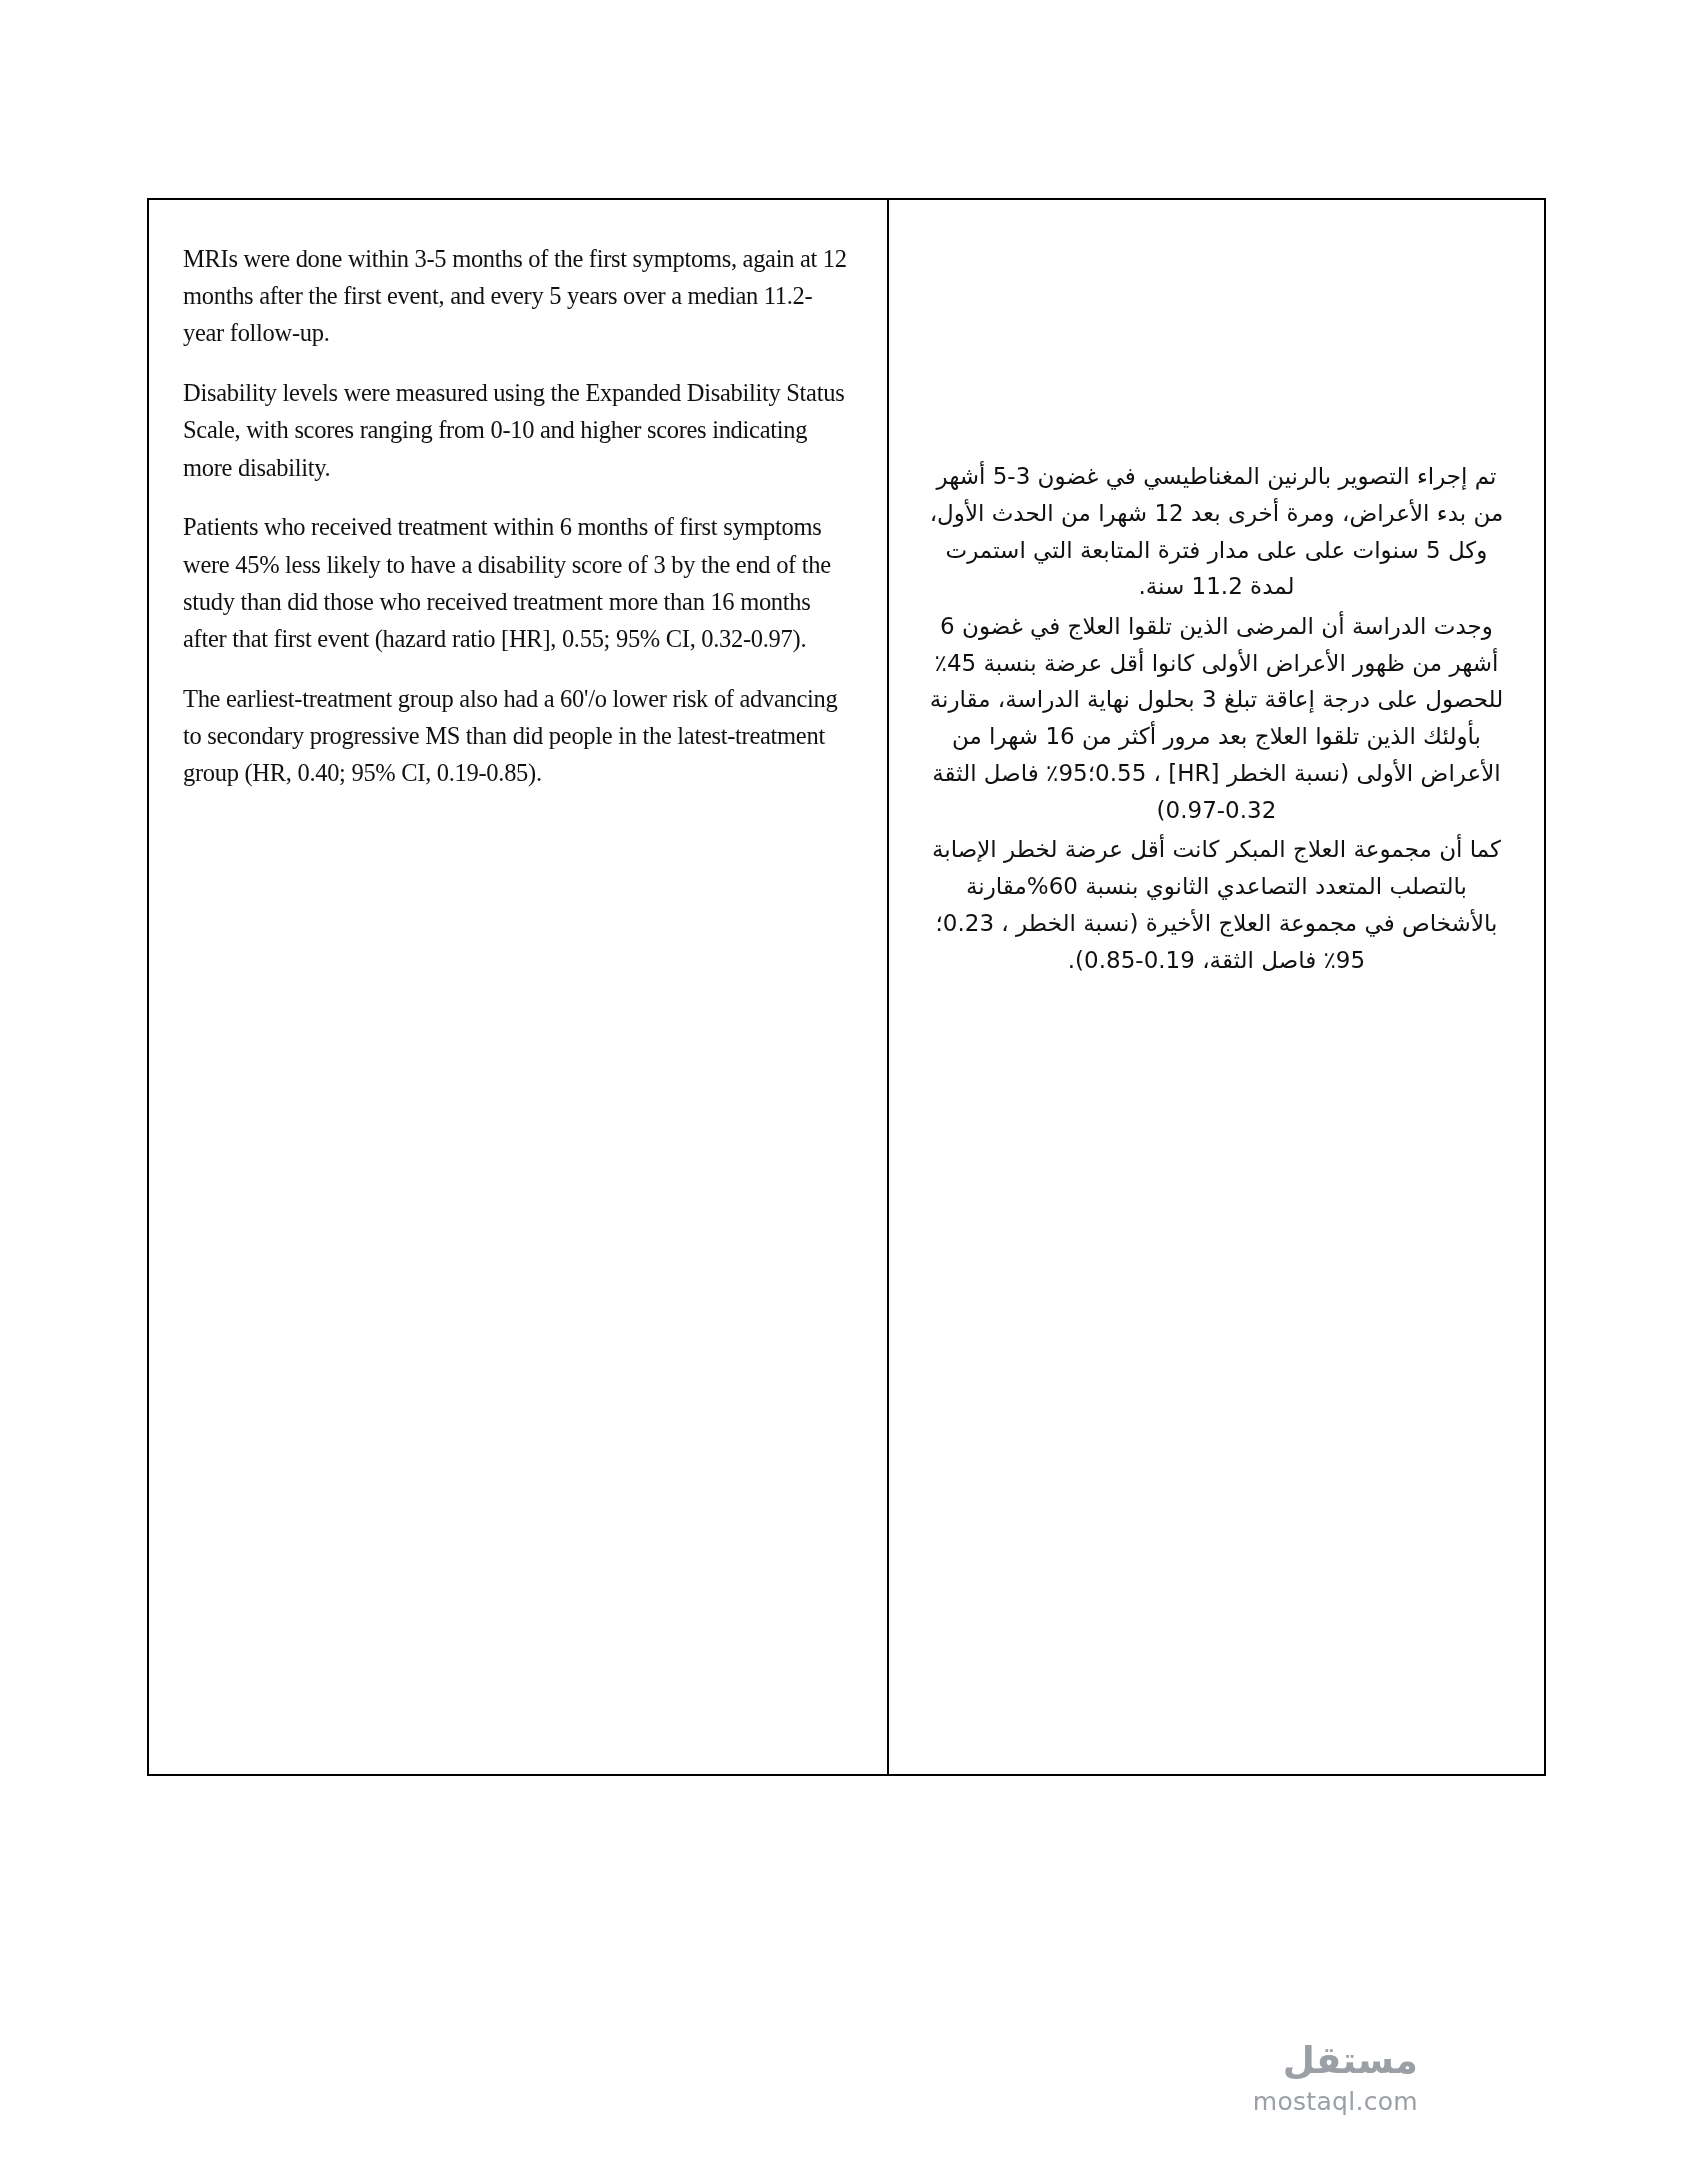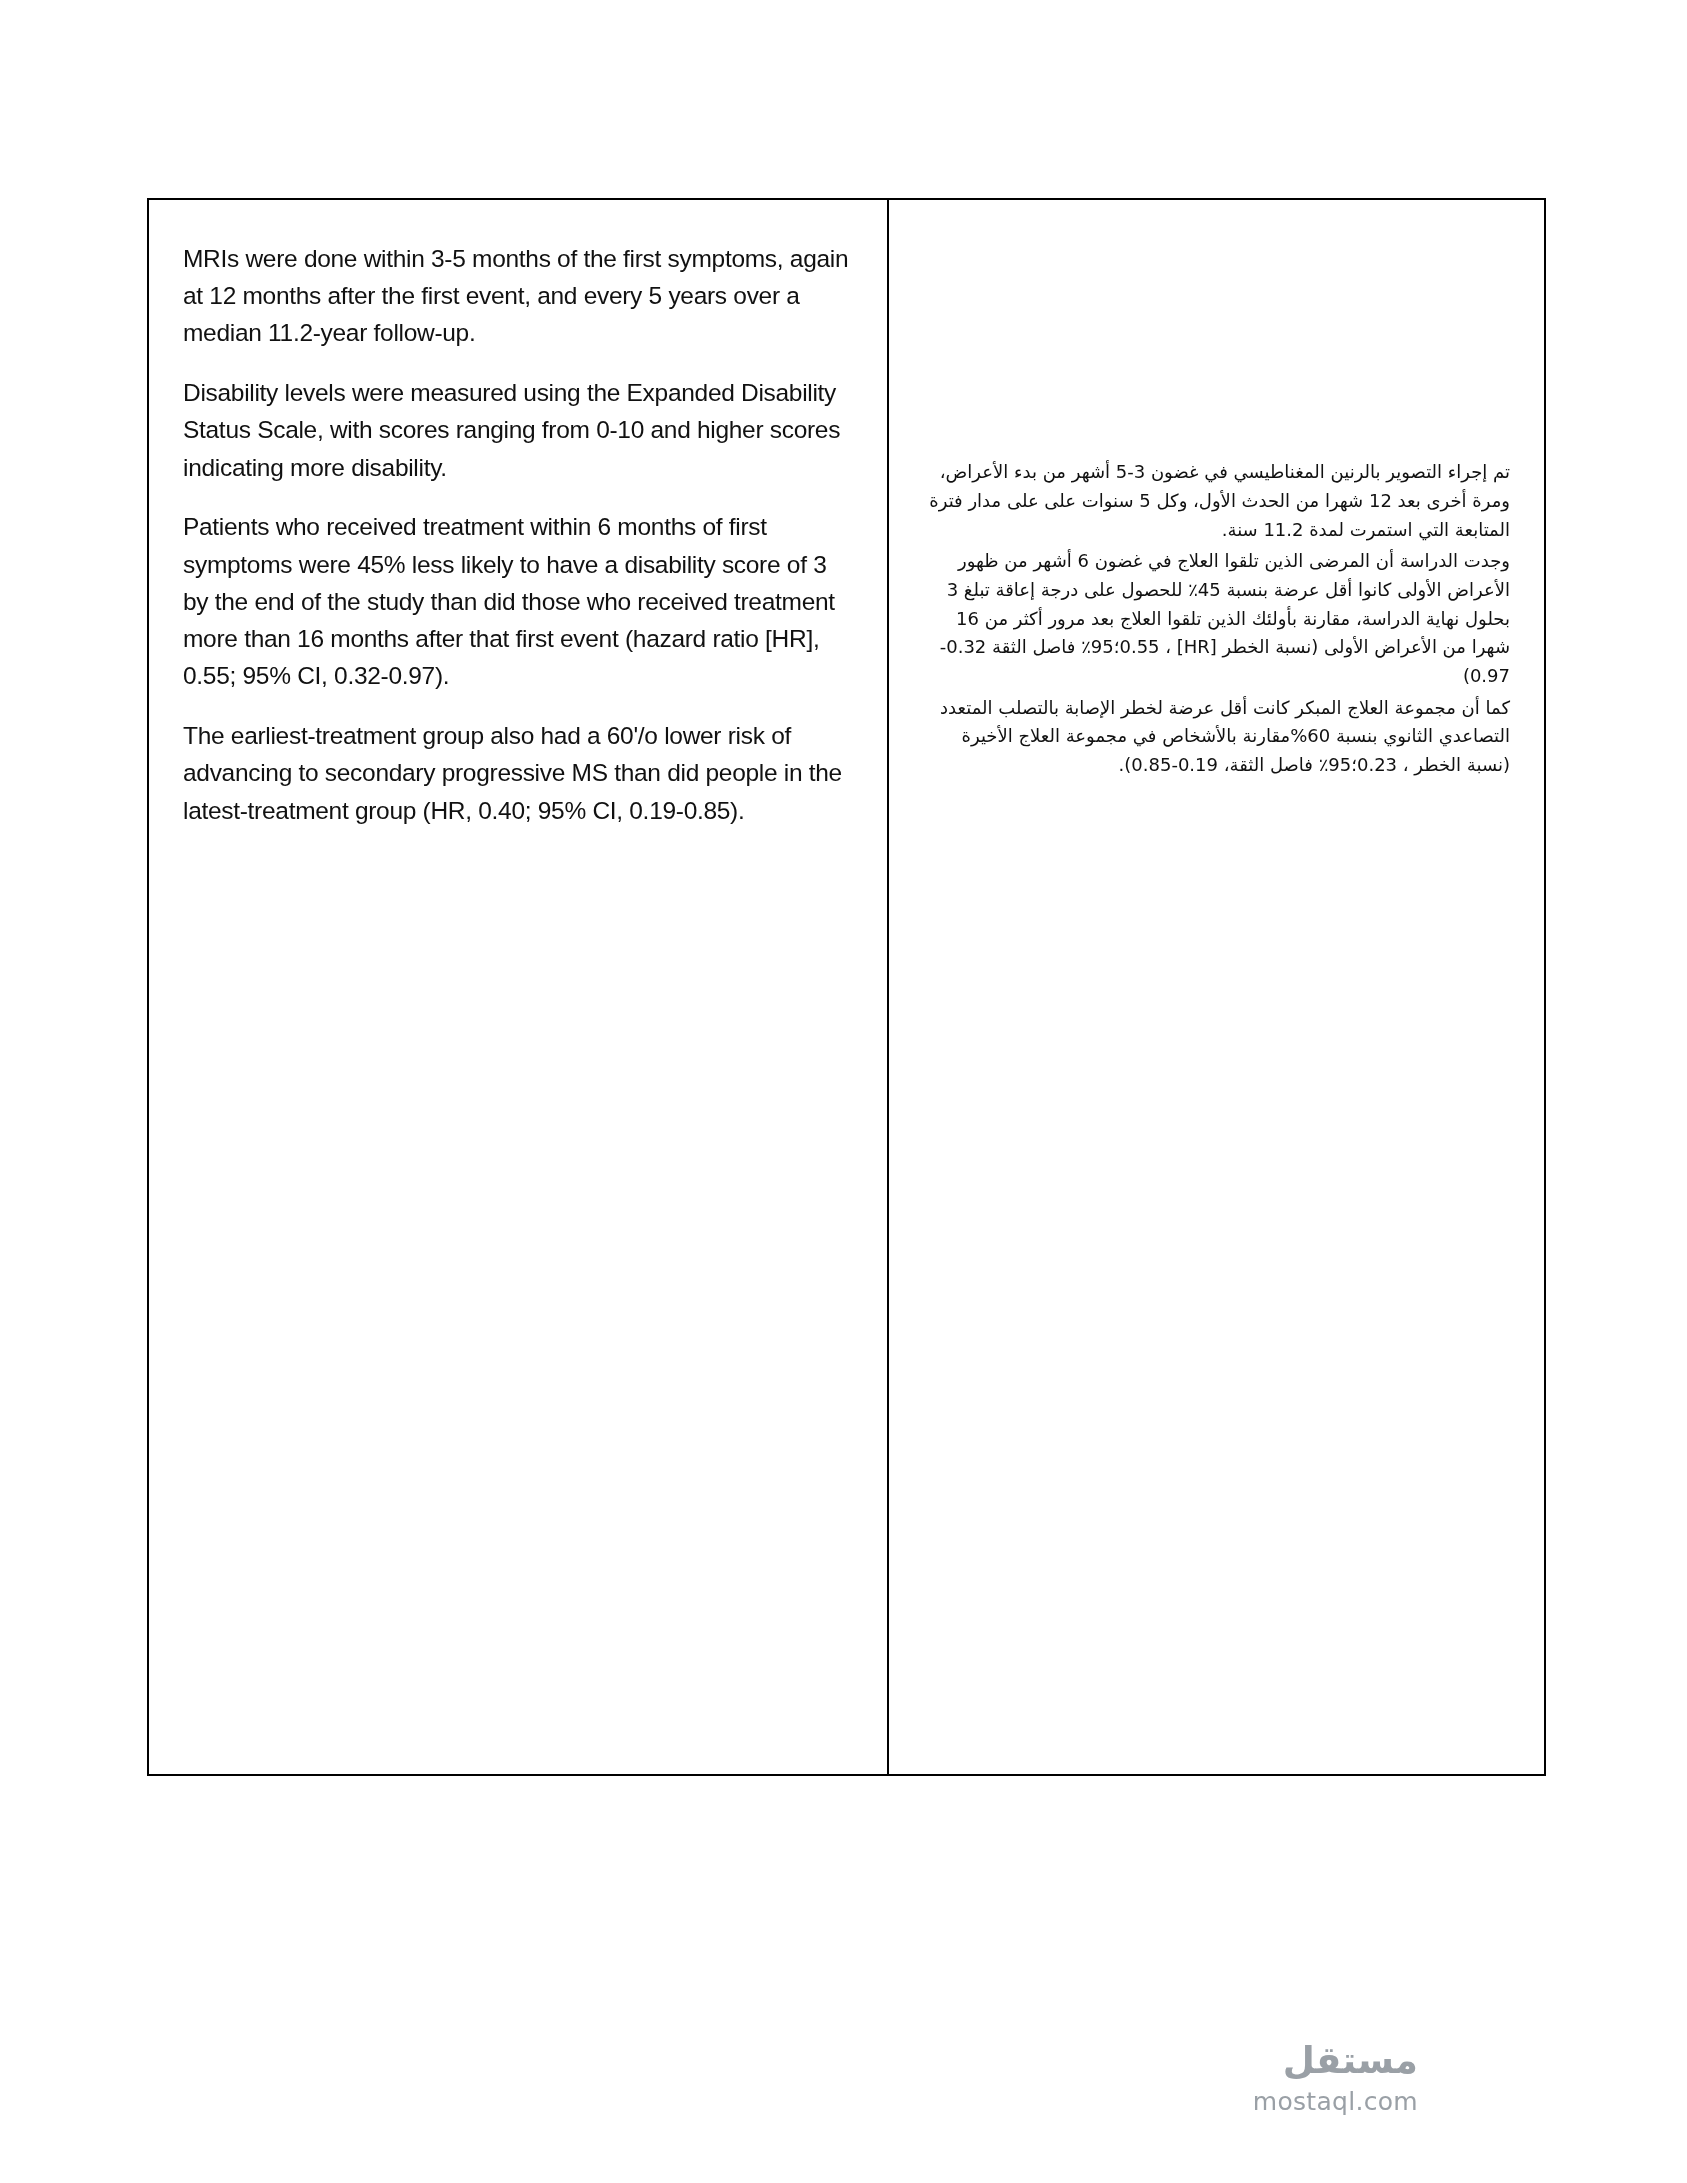--- a/index.html
+++ b/index.html
@@ -47,38 +47,38 @@
     width: 741px;
     border-right: 2px solid #000000;
   }
 
   .col-target {
     width: 656px;
   }
 
   
   .en-para {
-    font-family: Liberation Sans, sans-serif;
+    font-family: Liberation Serif, serif;
     font-size: 24.5px;
     line-height: 1.52;
     letter-spacing: -0.3px;
     margin: 0 0 22.5px 0;
     color: #111111;
     text-align: left;
   }
   .en-para:last-child {
     margin-bottom: 12px;
   }
 
   
   .ar-block {
     direction: rtl;
-    text-align: right;
+    text-align: center;
     font-family: "DejaVu Sans", sans-serif;
-    font-size: 18px;
+    font-size: 23px;
     line-height: 1.6;
     color: #111111;
   }
   .ar-para {
     margin: 0 0 2.6px 0;
   }
   .ar-spacer-top {
     height: 218px;
   }
 

